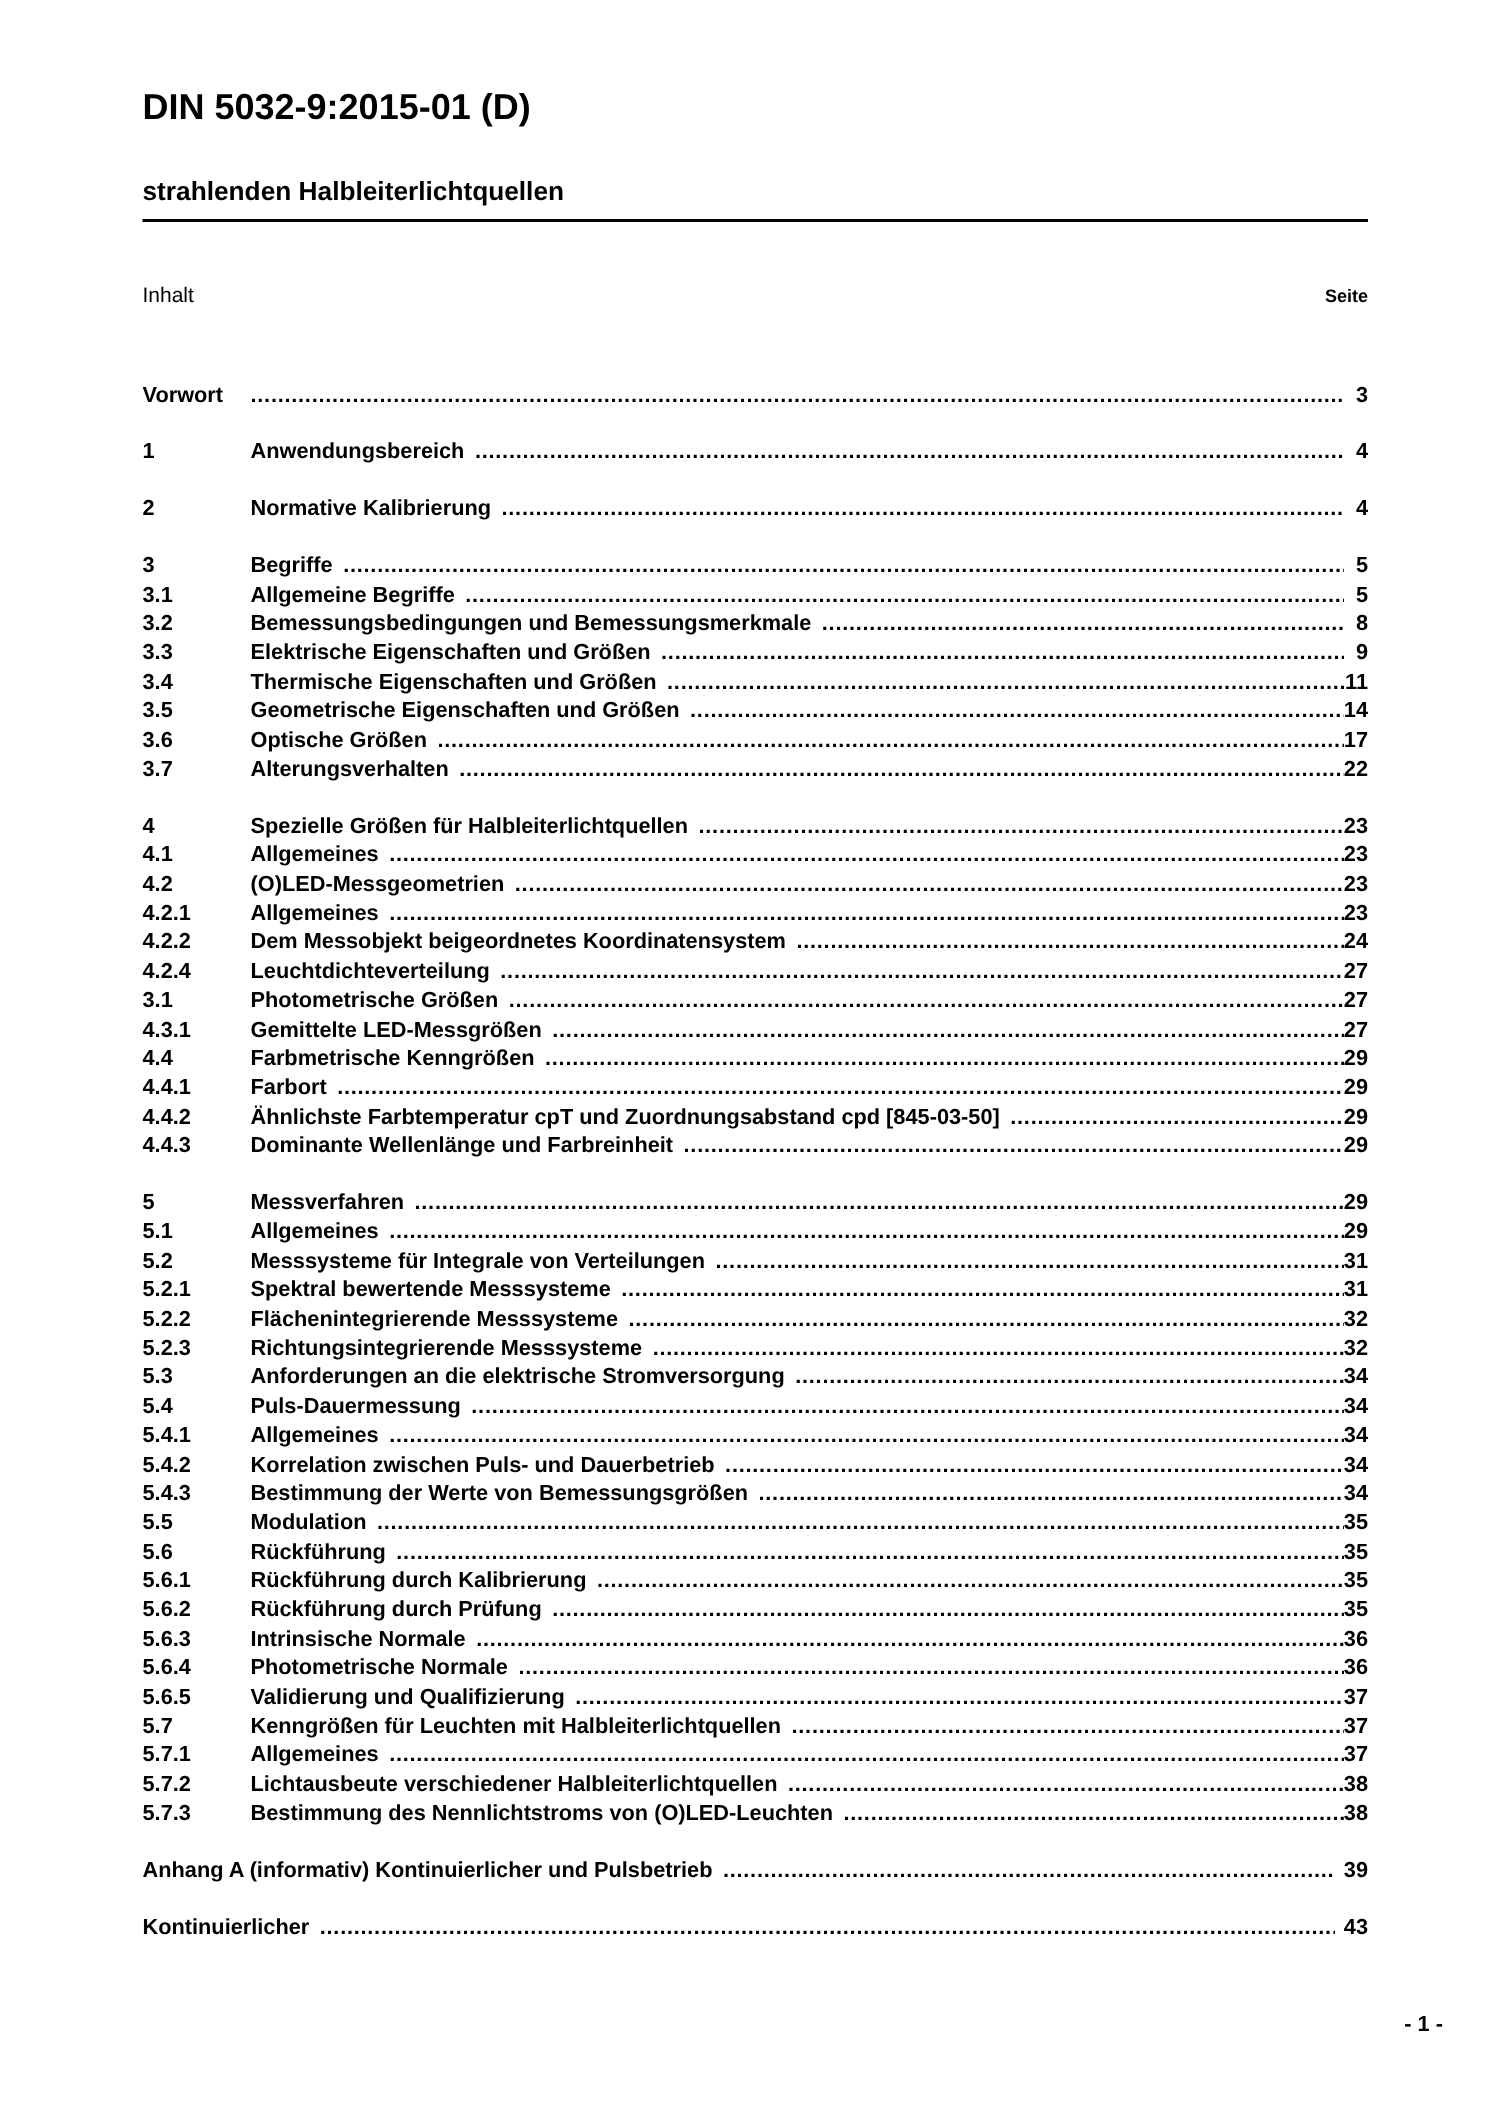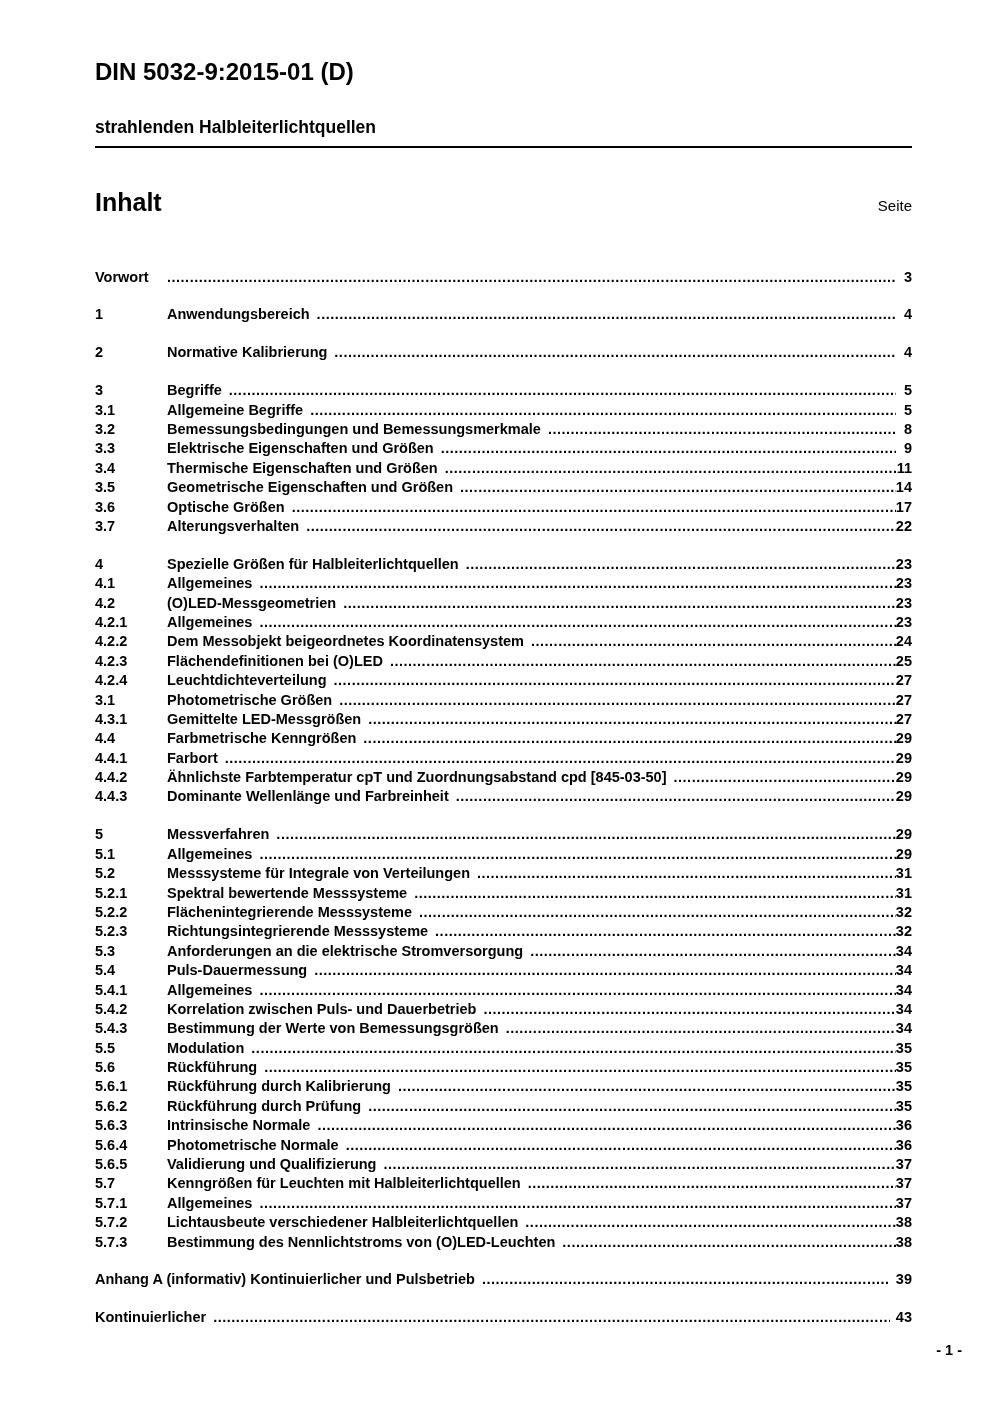--- a/index.html
+++ b/index.html
@@ -29,26 +29,26 @@
     border-bottom: 2.5px solid #000;
     padding-bottom: 6px;
   }
   .toc-header {
     margin-top: 40px;
     display: flex;
     justify-content: space-between;
     align-items: baseline;
   }
   .toc-heading {
-    font-size: 25px;
-    font-weight: bold;
+    font-size: 14px;
+    font-weight: normal;
   }
   .toc-page-label {
-    font-size: 15px;
-    font-weight: normal;
+    font-size: 12px;
+    font-weight: bold;
   }
   .toc-list {
     margin-top: 52px;
     font-size: 14.5px;
     font-weight: bold;
   }
   .toc-row {
     display: flex;
     align-items: baseline;
     height: 19.4px;
@@ -194,26 +194,20 @@
     <span class="dots"></span>
     <span class="pg">23</span>
   </div>
       <div class="toc-row">
     <span class="num">4.2.2</span>
     <span class="title">Dem Messobjekt beigeordnetes Koordinatensystem</span>
     <span class="dots"></span>
     <span class="pg">24</span>
   </div>
       <div class="toc-row">
-    <span class="num">4.2.3</span>
-    <span class="title">Flächendefinitionen bei (O)LED</span>
-    <span class="dots"></span>
-    <span class="pg">25</span>
-  </div>
-      <div class="toc-row">
     <span class="num">4.2.4</span>
     <span class="title">Leuchtdichteverteilung</span>
     <span class="dots"></span>
     <span class="pg">27</span>
   </div>
       <div class="toc-row">
     <span class="num">3.1</span>
     <span class="title">Photometrische Größen</span>
     <span class="dots"></span>
     <span class="pg">27</span>

